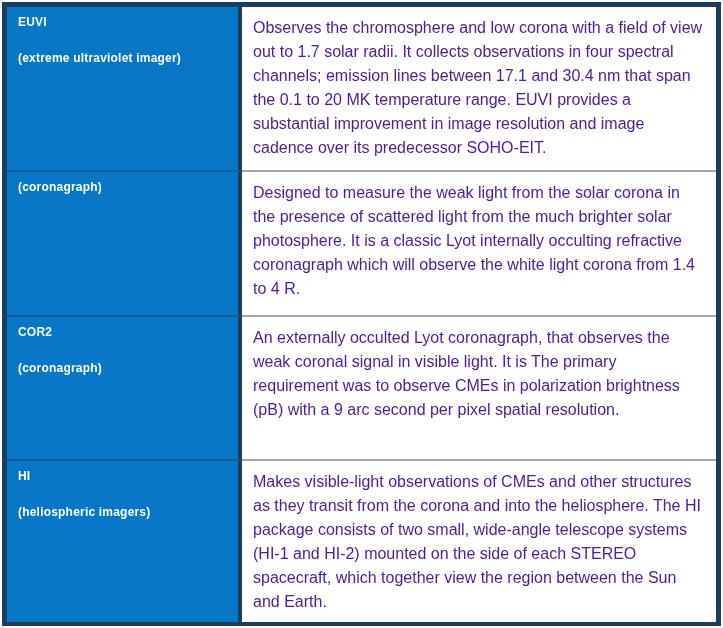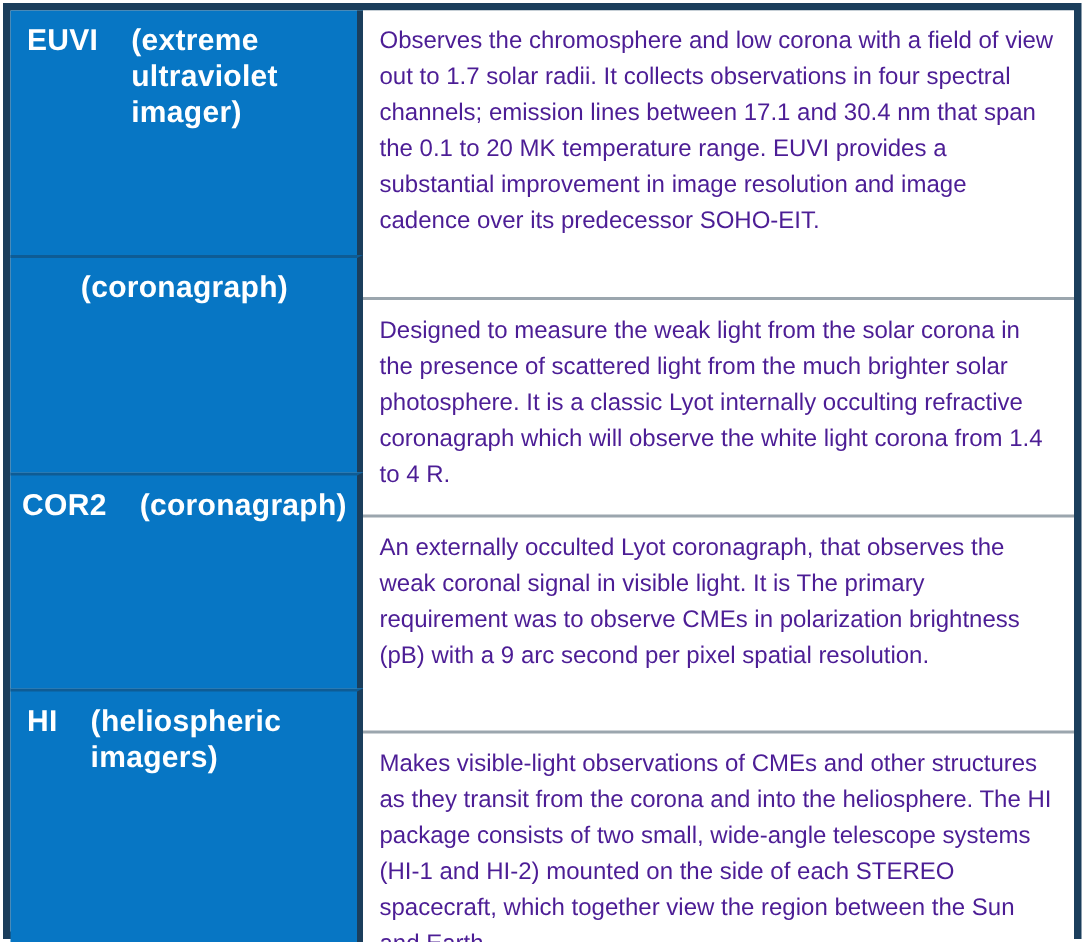--- a/index.html
+++ b/index.html
@@ -23,41 +23,40 @@
     display: grid;
     grid-template-columns: 235px 1fr;
     grid-template-rows: 163px 145px 144px 1fr;
     background: #ffffff;
   }
   .name-cell {
     background: #0776C4;
     border-right: 4px solid #1B3E5C;
     color: #ffffff;
     display: flex;
-    flex-direction: row;
-    justify-content: center;
+    flex-direction: column;
     gap: 22px;
     padding: 8px 10px 8px 11px;
     box-sizing: border-box;
-    font-size: 20px;
+    font-size: 12px;
     font-weight: bold;
     letter-spacing: 0.2px;
   }
   .name-cell .instrument-name { line-height: 1.2; }
   .name-cell .instrument-subtitle { line-height: 1.2; }
   .desc-cell {
     background: #ffffff;
     color: #4c1d95;
     padding: 9px 12px 8px 11px;
     box-sizing: border-box;
     font-size: 16px;
     line-height: 24px;
   }
   .row2-left, .row3-left, .row4-left { border-top: 2px solid #0E5C95; }
-  .row2-right, .row3-right, .row4-right { border-top: 2px solid #9BA6AE; margin-top: 28px; }
+  .row2-right, .row3-right, .row4-right { border-top: 2px solid #9BA6AE; }
 </style>
 </head>
 <body>
 
 <div class="page">
   <div class="instrument-table">
 
     <div class="name-cell row1-left">
       <div class="instrument-name">EUVI</div>
       <div class="instrument-subtitle">(extreme ultraviolet imager)</div>

